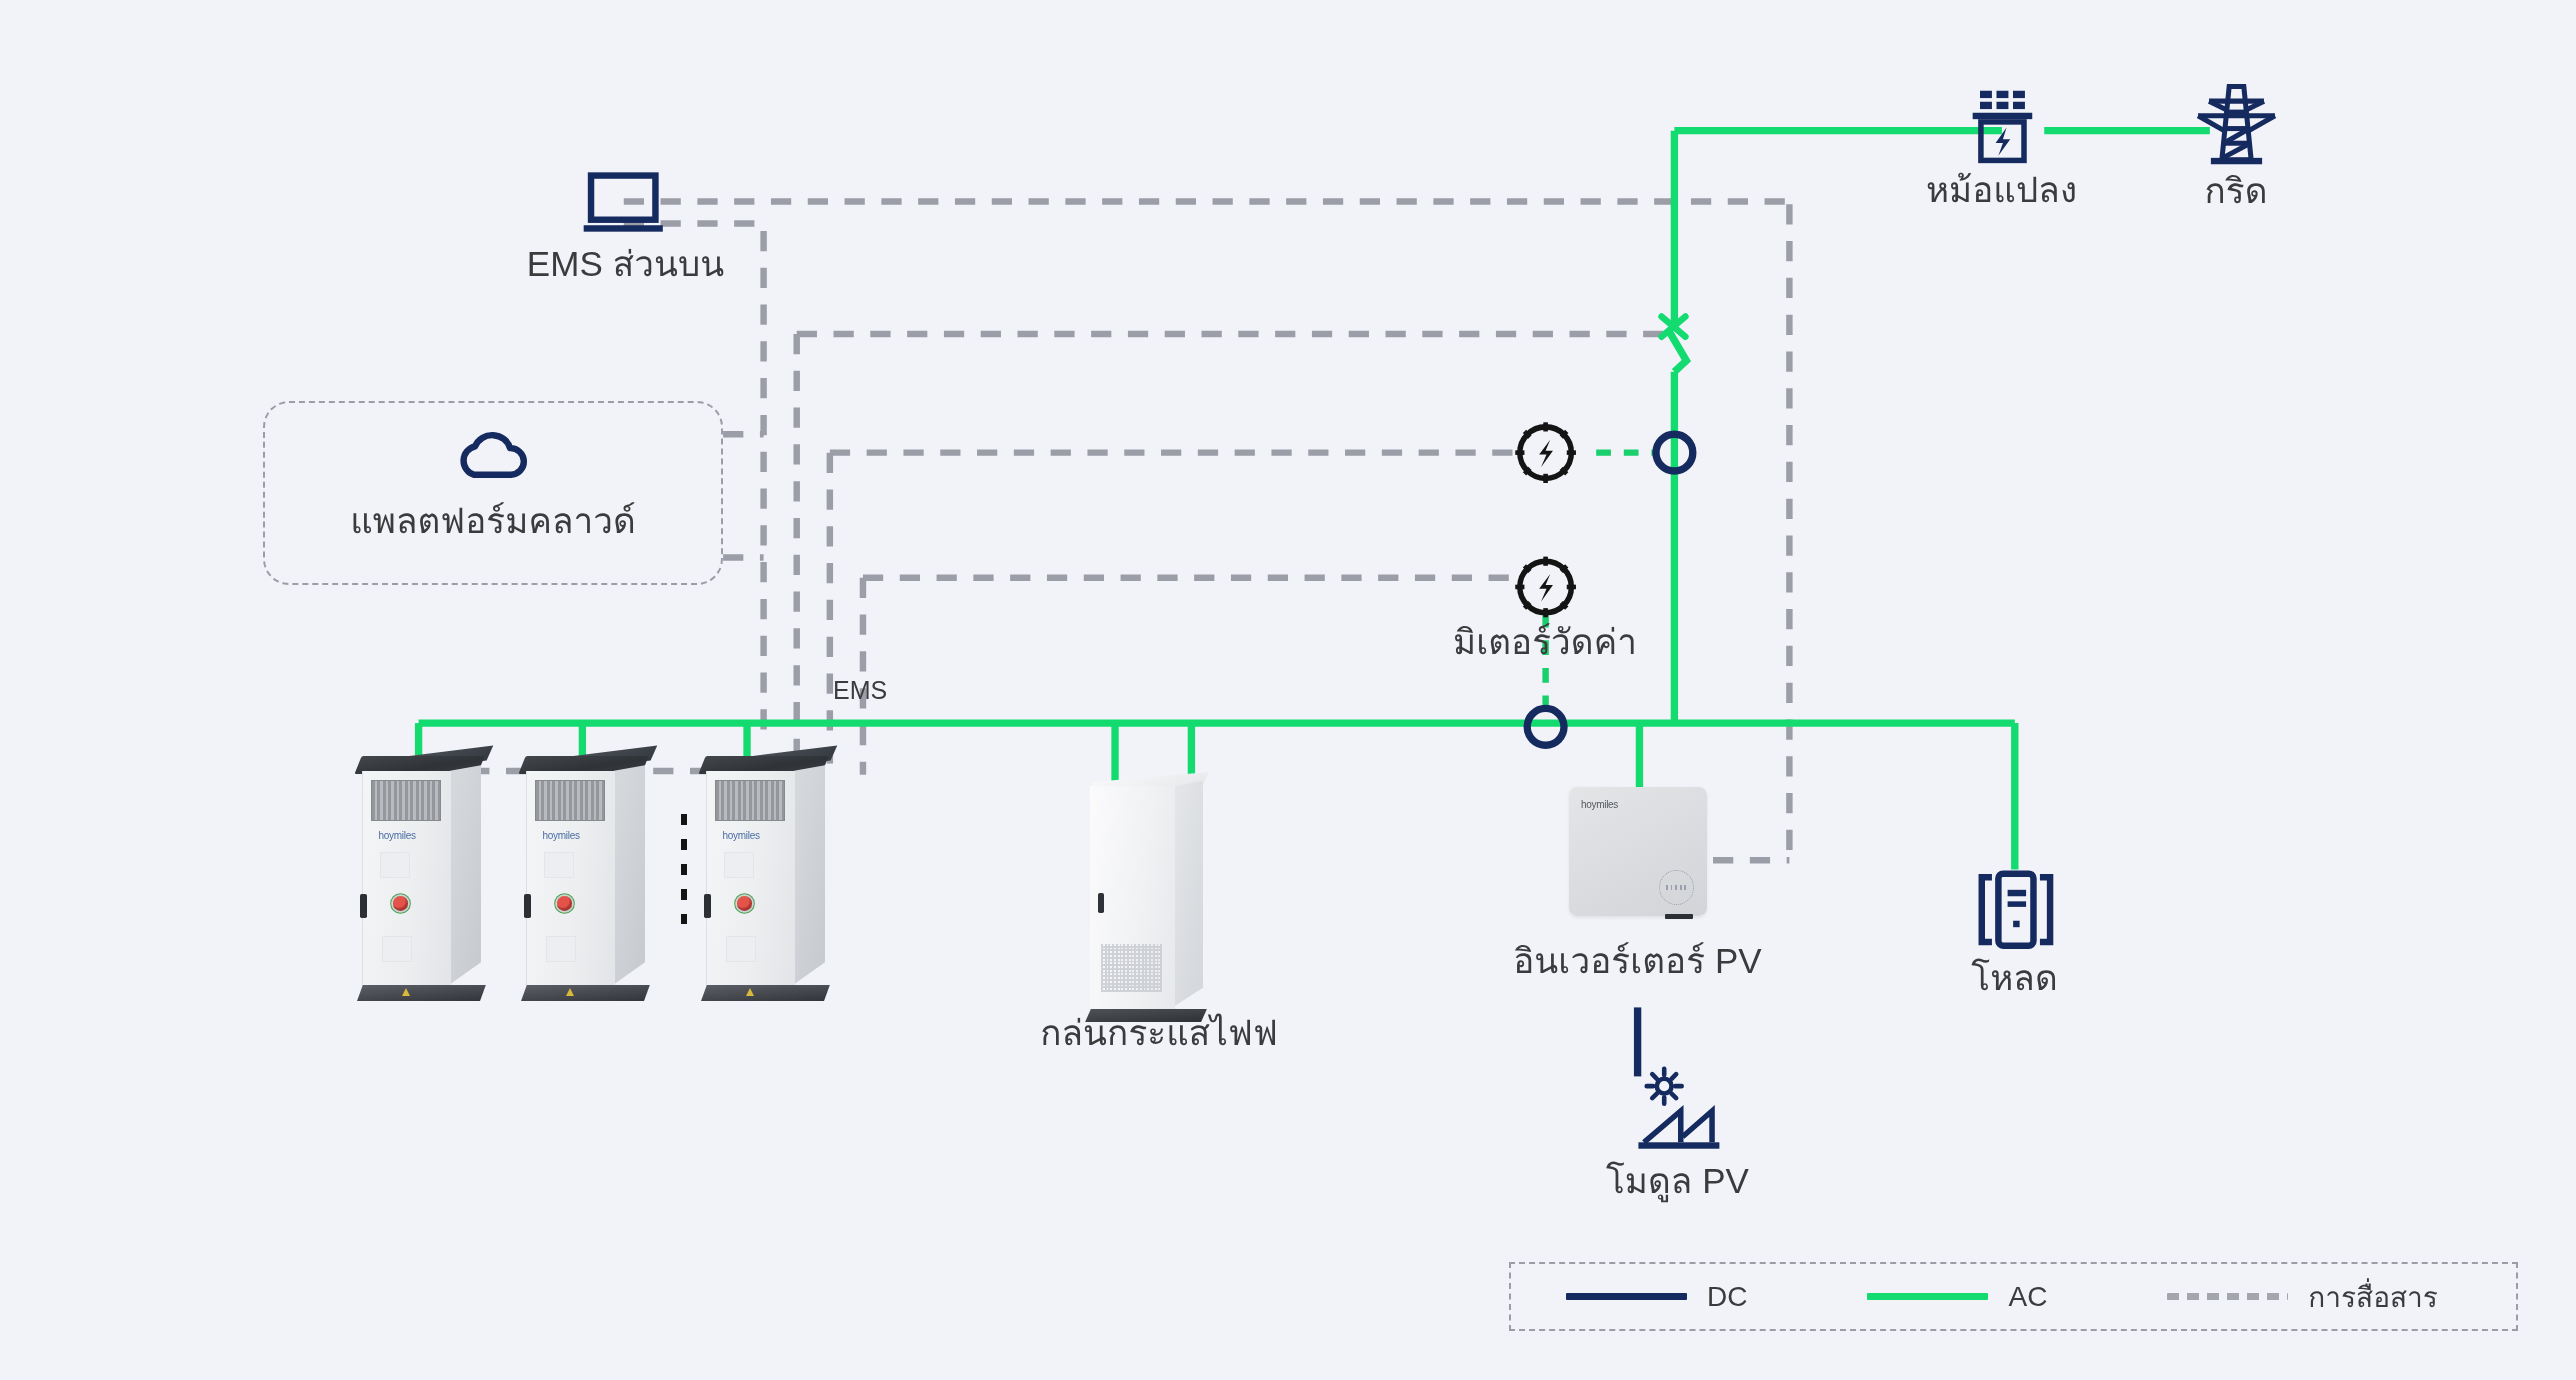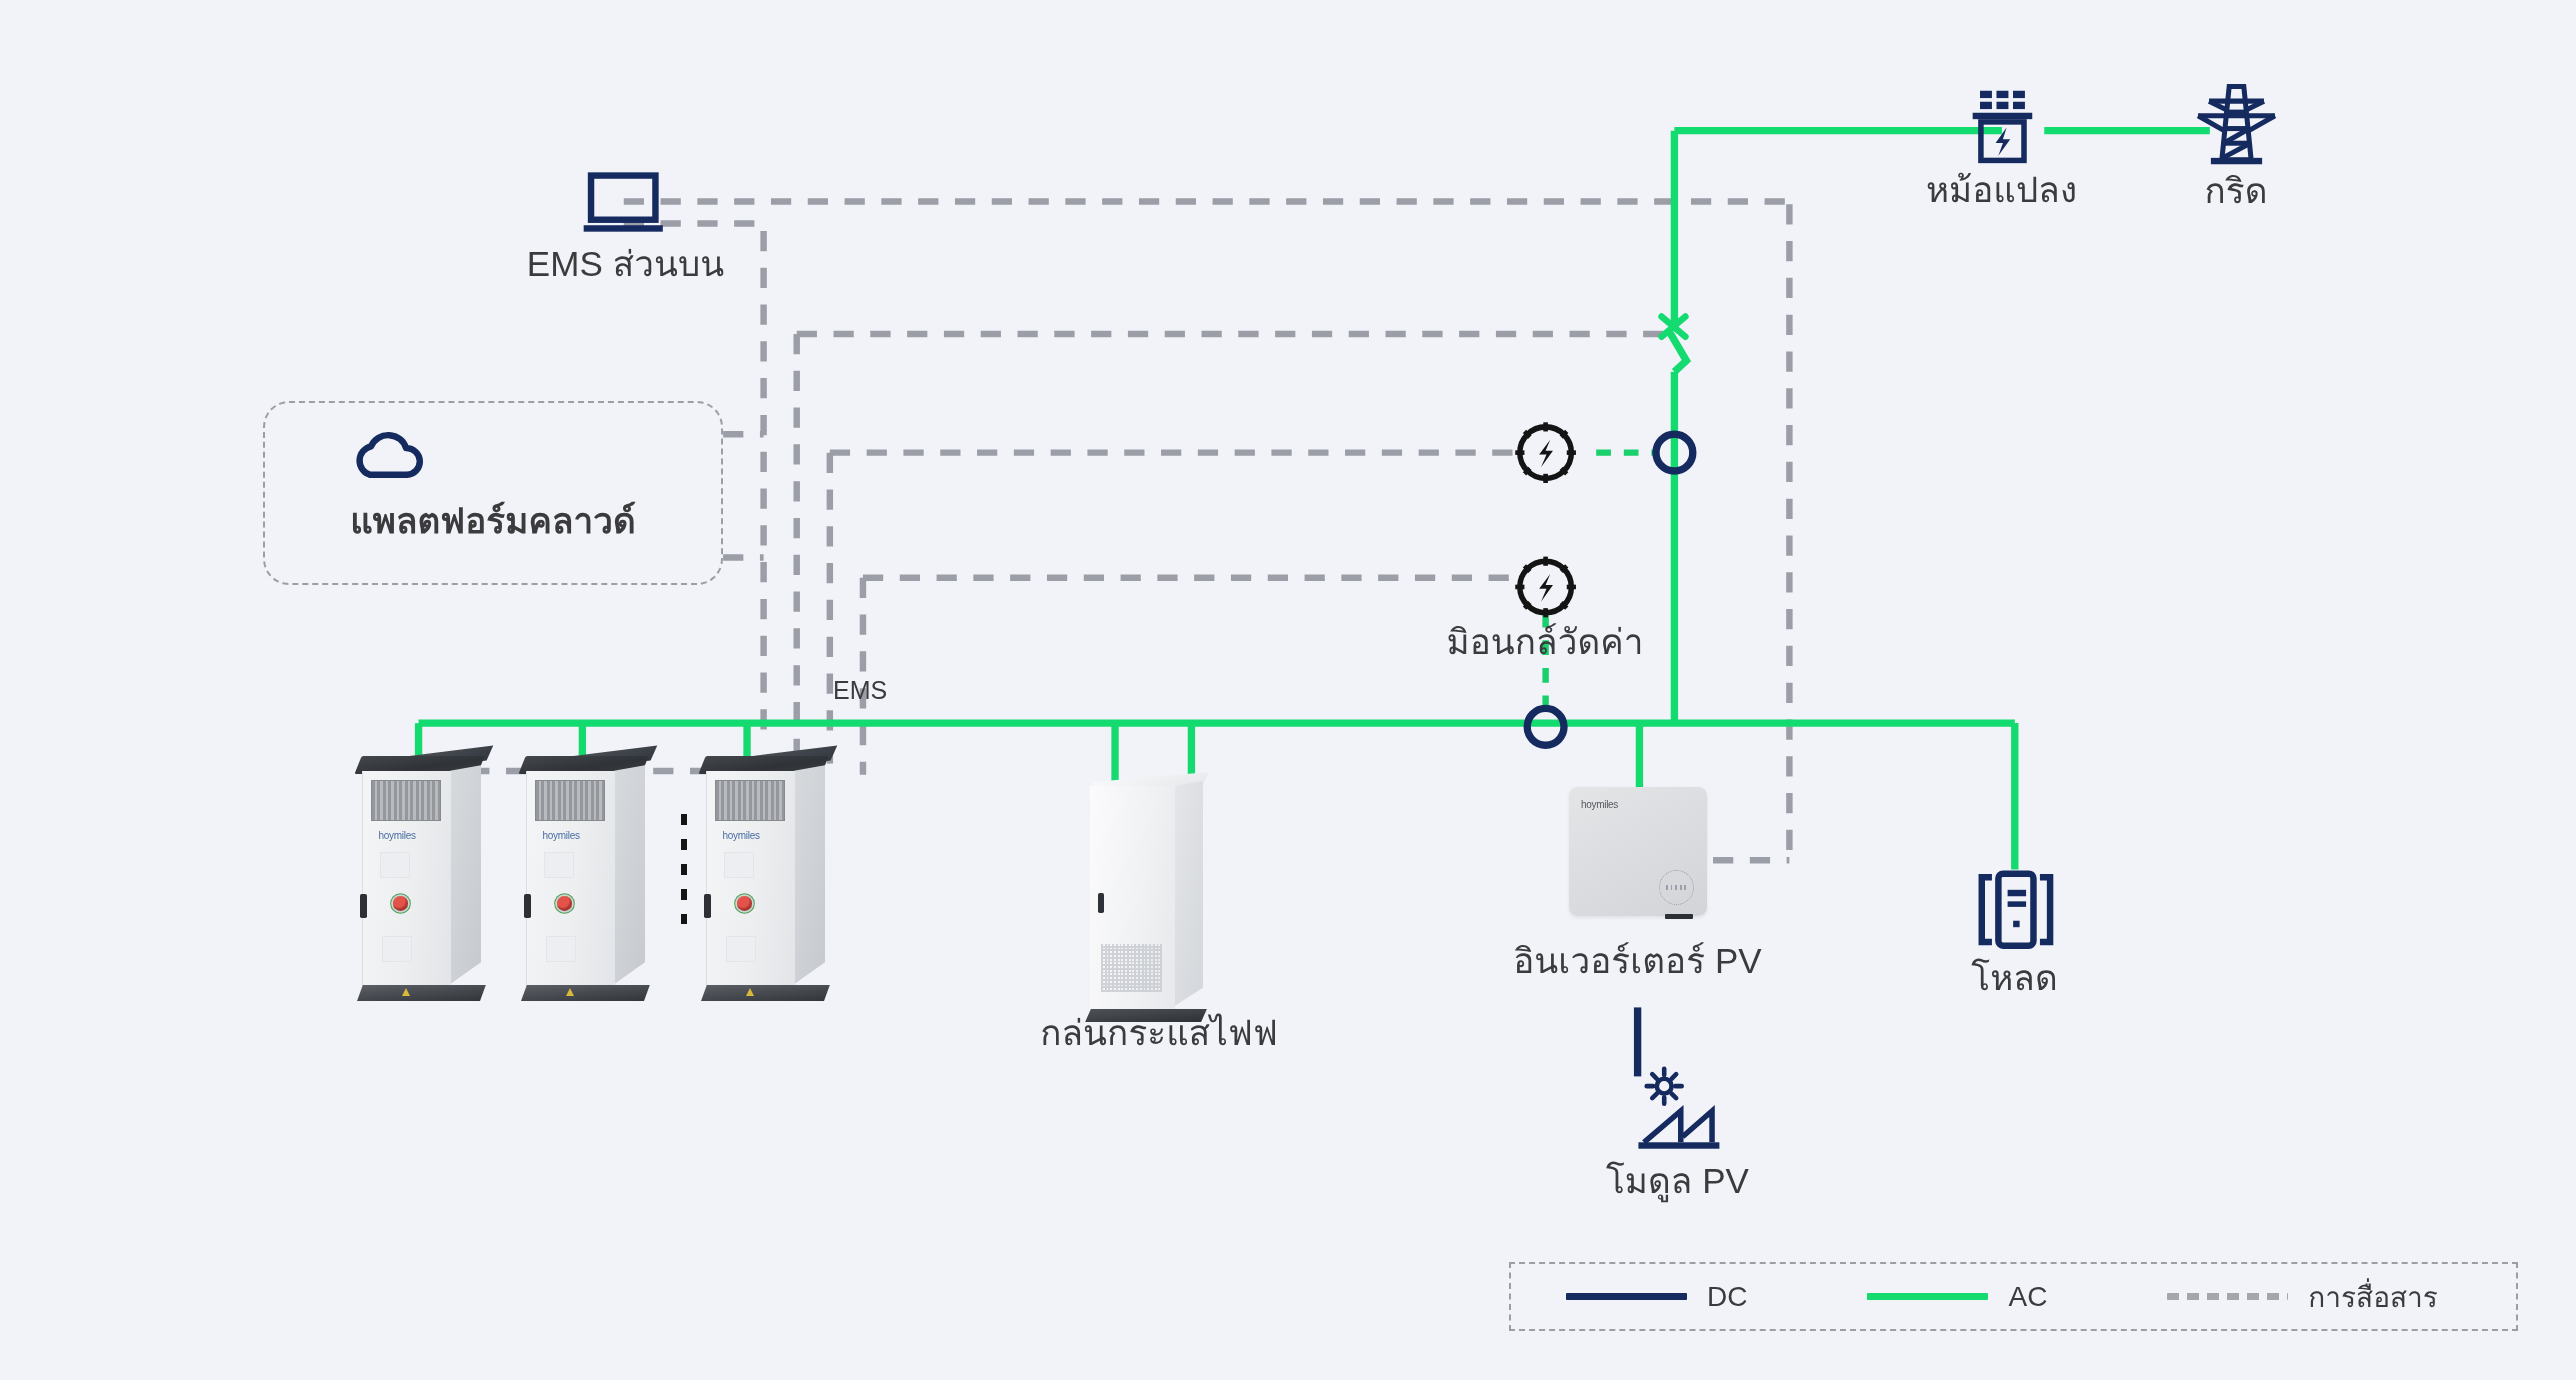--- a/index.html
+++ b/index.html
@@ -50,21 +50,21 @@
   #cloud-group .inner {
     position: absolute; inset: 0;
     display: flex;
     align-items: flex-start;
     justify-content: center;
     gap: 59px;
     padding-top: 24px;
     box-sizing: border-box;
   }
   .cg-item {
-    display: flex; flex-direction: column;  font-weight: bold;
+    display: flex; flex-direction: column; align-items: center;
   }
   .cg-item .label { margin-top: 13px; }
   .cg-devices { display: flex; align-items: flex-end; gap: 20px; }
 
   
   .cabinet {
     position: absolute;
     width: 116px; height: 244px;
   }
   .cab-top {
@@ -385,21 +385,21 @@
           <path d="M44 68 L72 52"></path>
           <path d="M43 84 L73 68"></path>
         </g>
         <rect x="30" y="84" width="56" height="7" fill="#152a5e"></rect>
       </svg>
     </span>
     <span class="label">กริด</span>
   </div>
 
   <div class="node" style="left:1444px; top:621px; width:202px;">
-    <span class="label">มิอนกล์วัดค่า</span>
+    <span class="label">มิเตอร์วัดค่า</span>
   </div>
 
   <div id="ems-bus-label">EMS</div>
 
   <div class="cabinet" style="left:362px; top:756px;">
     <div class="cab-top2"></div>
     <div class="cab-top"></div>
     <div class="cab-side"></div>
     <div class="cab-face"></div>
     <div class="cab-vent"></div>

